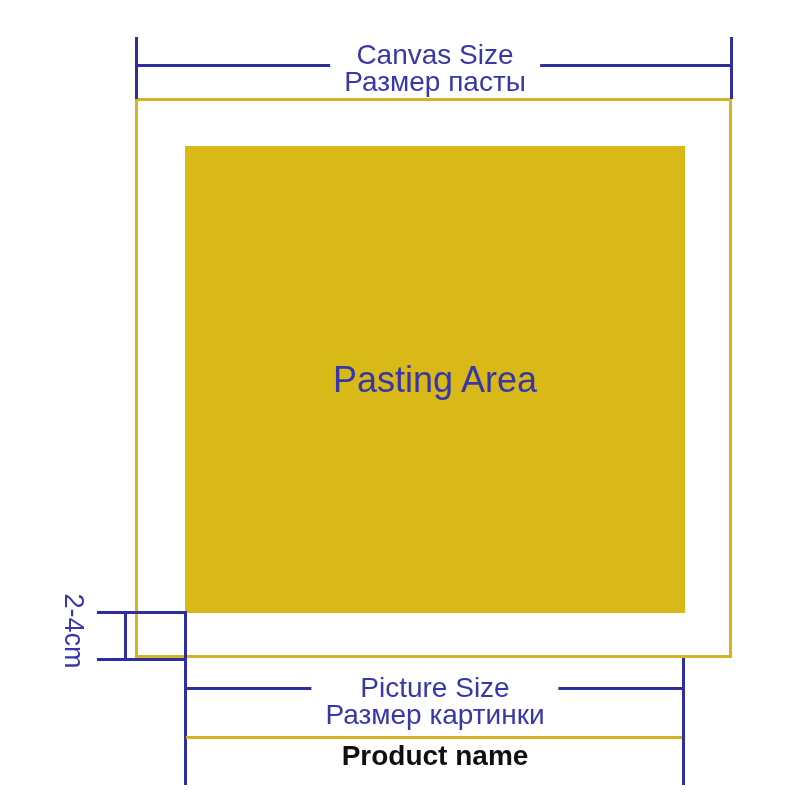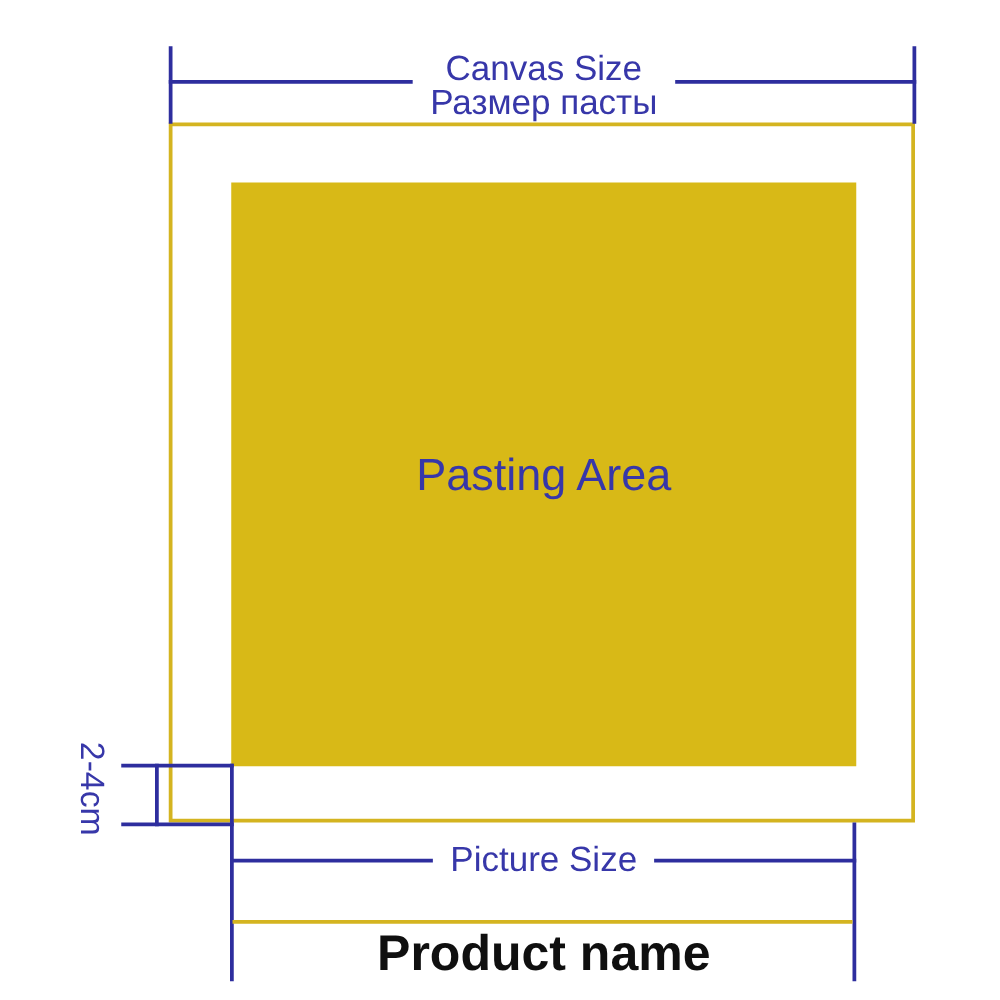--- a/index.html
+++ b/index.html
@@ -36,21 +36,21 @@
   }
   .dim-label.top{top:40px;}
   .dim-label.bottom{top:673px;}
   .margin-label{
     position:absolute;left:73px;top:631px;
     transform:translate(-50%,-50%) rotate(90deg);
     color:var(--blue-text);font-size:27px;line-height:1;white-space:nowrap;z-index:3;
   }
   .product-name{
     position:absolute;left:435px;top:741px;transform:translateX(-50%);
-    color:var(--black);font-size:40px;font-weight:bold;line-height:1.1;
+    color:var(--black);font-size:28px;font-weight:bold;line-height:1.1;
     white-space:nowrap;z-index:3;
   }
 </style>
 </head>
 <body>
 
 <div class="stage">
 
   <div class="vline" style="left:135px;top:37px;height:62px;"></div>
   <div class="vline" style="left:730px;top:37px;height:62px;"></div>
@@ -69,19 +69,20 @@
   <div class="hline" style="left:97px;top:611px;width:90px;"></div>
   <div class="hline" style="left:97px;top:658px;width:90px;"></div>
   <div class="vline" style="left:124px;top:611px;height:50px;"></div>
   <div class="margin-label">2-4cm</div>
 
   <div class="vline" style="left:184px;top:611px;height:174px;"></div>
   <div class="vline" style="left:682px;top:658px;height:127px;"></div>
   <div class="hline" style="left:184px;top:687px;width:501px;"></div>
   <div class="dim-label bottom">
     <div>Picture Size</div>
+    <div>Размер картинки</div>
   </div>
 
   <div class="yline" style="left:186px;top:736px;width:496px;height:3px;"></div>
 
   <div class="product-name">Product name</div>
 
 </div>
 
 </body></html>

